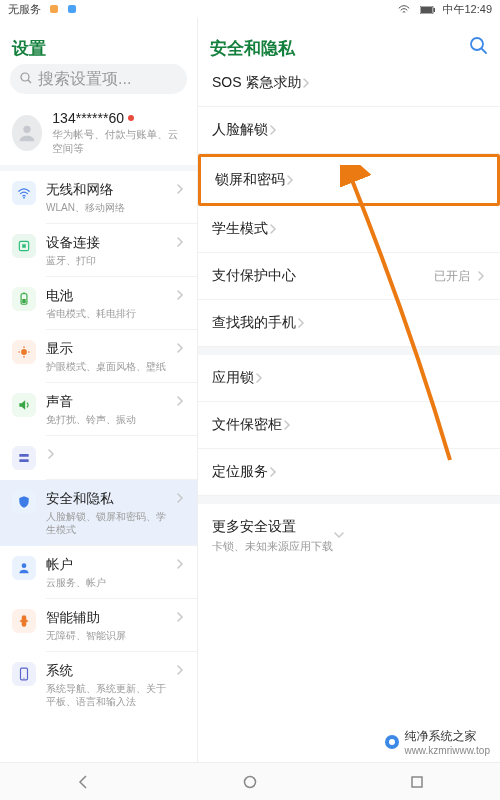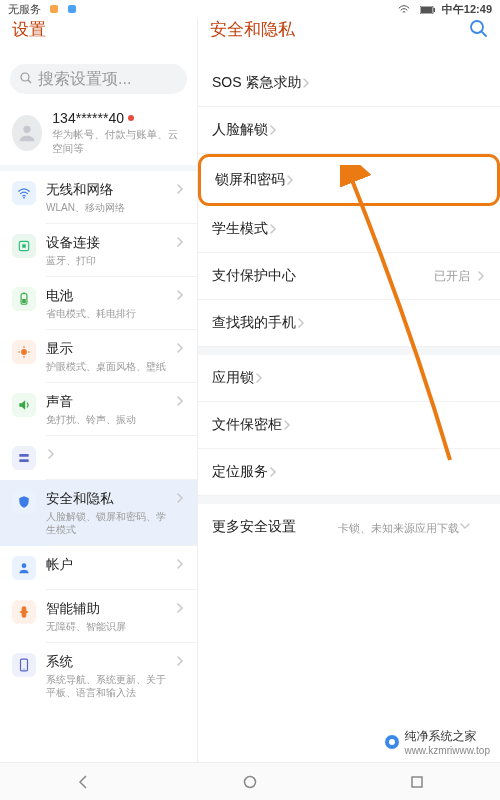--- a/index.html
+++ b/index.html
@@ -16,28 +16,28 @@
   .statusbar {
     height: 18px;
     display: flex;
     align-items: center;
     justify-content: space-between;
     padding: 0 8px;
     font-size: 11px;
     color: #444;
   }
   .statusbar .left { display:flex; align-items:center; gap:8px;}
-  .statusbar .right { display:flex; align-items:center; gap:12px;font-weight:bold;}
+  .statusbar .right { display:flex; align-items:center; gap:12px;}
   .sb-icon { width:10px; height:10px; display:inline-block;}
   .container { display:flex; height: calc(100% - 18px - 38px); }
   .leftpane { width: 198px; border-right: 1px solid #eee; display:flex; flex-direction:column; }
   .rightpane { flex:1; display:flex; flex-direction:column; }
   .pane-header {
-    height: 42px; display:flex; align-items:flex-start; padding: 0 12px;
-    font-size: 17px; font-weight: 400; color:#c2410c;
+    height: 42px; display:flex; align-items:flex-end; padding: 0 12px;
+    font-size: 17px; font-weight: 700; color:#15803d;
     justify-content: space-between;
   }
   .search-box {
     margin: 4px 10px 8px 10px;
     background:#f2f3f5;
     border-radius: 16px;
     height: 30px;
     display:flex; align-items:center;
     padding: 0 10px;
     color:#9a9a9a;
@@ -80,26 +80,26 @@
   
   .r-item {
     display:flex; align-items:center; justify-content:flex-start;
     padding: 14px 14px;
     border-bottom:1px solid #f1f1f1;
     font-size:14px; color:#222; cursor:pointer;
     background:#fff;
   }
   .r-item .aux { font-size:12px; color:#9a9a9a; margin-left:auto; margin-right:6px;}
   .r-item .sub { font-size:11px; color:#9a9a9a; margin-top:3px;}
-  .r-item .stack { display:flex; flex-direction:row;gap:42px;}
+  .r-item .stack { display:flex; flex-direction:column;}
   .r-gap { height:8px; background:#f5f6f7;}
   .chev-down { color:#c8c8c8; font-size:14px;}
   .highlight-box {
     border: 3px solid #ec7a13;
-    border-radius:11px;
+    border-radius:2px;
   }
   
   .arrow {
     position:absolute;
     left: 340px; top: 165px;
     pointer-events:none;
   }
   
   .navbar {
     position:absolute; bottom:0; left:0; right:0;
@@ -181,21 +181,21 @@
     </div>
     <div class="account-row">
       <div class="avatar">
         <svg width="22" height="22" viewBox="0 0 24 24">
             <circle cx="12" cy="8" r="4" fill="#c6c9cf"></circle>
             <path d="M4 21c0-4 4-6 8-6s8 2 8 6" fill="#c6c9cf"></path>
           </svg>
       </div>
       <div class="account-text">
         <div class="title">
-            <span>134******40</span>
+            <span>134******60</span>
             <span class="reddot"></span>
           </div>
         <div class="sub">华为帐号、付款与账单、云空间等</div>
       </div>
     </div>
     <div class="divider"></div>
     <div class="list" id="sidebar-list">
         <div class="list-item">
           <div class="icon ic-wifi">
             <svg width="14" height="14" viewBox="0 0 24 24">
@@ -304,20 +304,21 @@
         </div>
         <div class="list-item">
           <div class="icon ic-acct">
             <svg width="14" height="14" viewBox="0 0 24 24">
               <circle cx="12" cy="8" r="4" fill="currentColor"></circle>
               <path d="M4 21c0-4 4-6 8-6s8 2 8 6" fill="currentColor"></path>
             </svg>
           </div>
     <div class="labels">
       <div class="title">帐户</div>
+      <div class="sub">云服务、帐户</div>
     </div>
     <span class="chev-right"><svg width="10" height="10" viewBox="0 0 10 10">
               <path d="M3 1l4 4-4 4" stroke="#c8c8c8" stroke-width="1.5" fill="none" stroke-linecap="round"></path>
             </svg></span>
         </div>
         <div class="list-item">
           <div class="icon ic-acc">
             <svg width="14" height="14" viewBox="0 0 24 24">
               <path d="M12 2a4 4 0 0 1 4 4v4l4 2-4 2v4a4 4 0 0 1-8 0v-4l-4-2 4-2V6a4 4 0 0 1 4-4z" fill="currentColor"></path>
             </svg>

